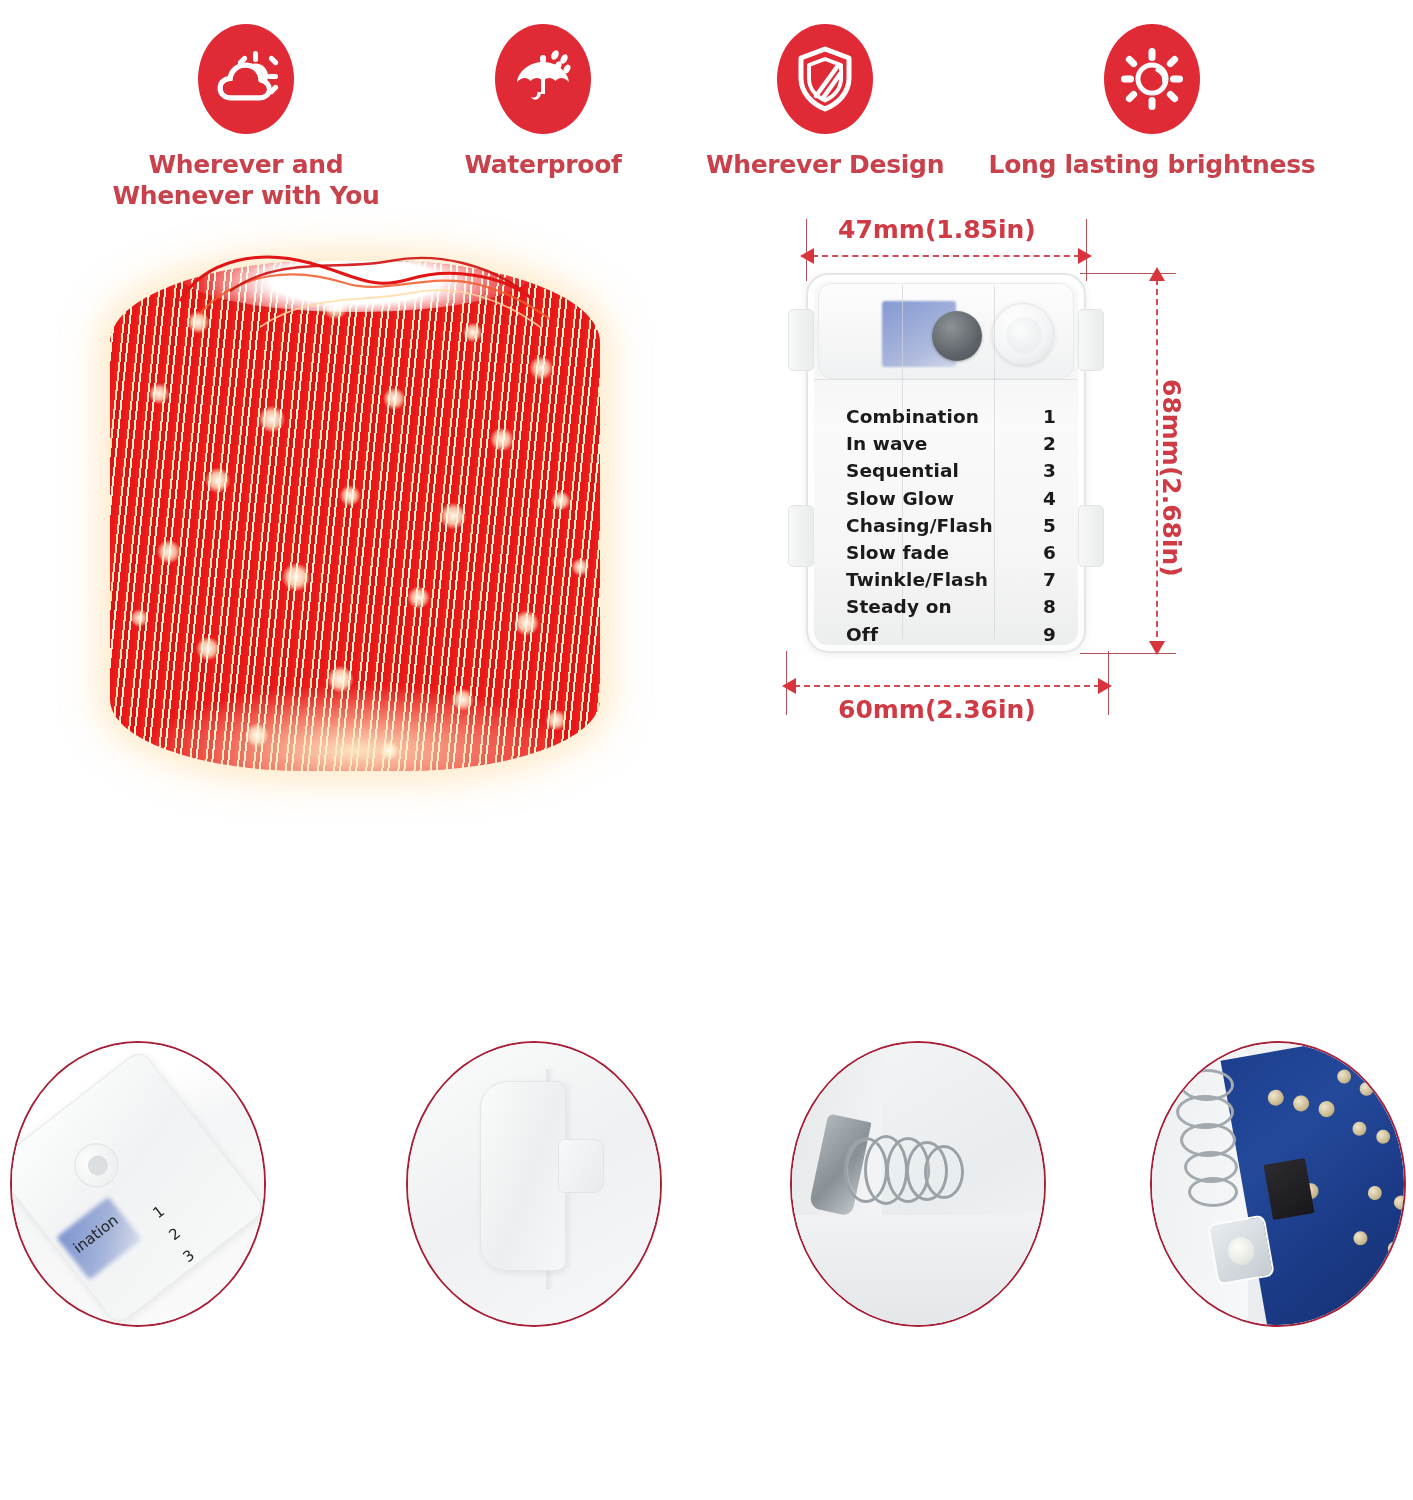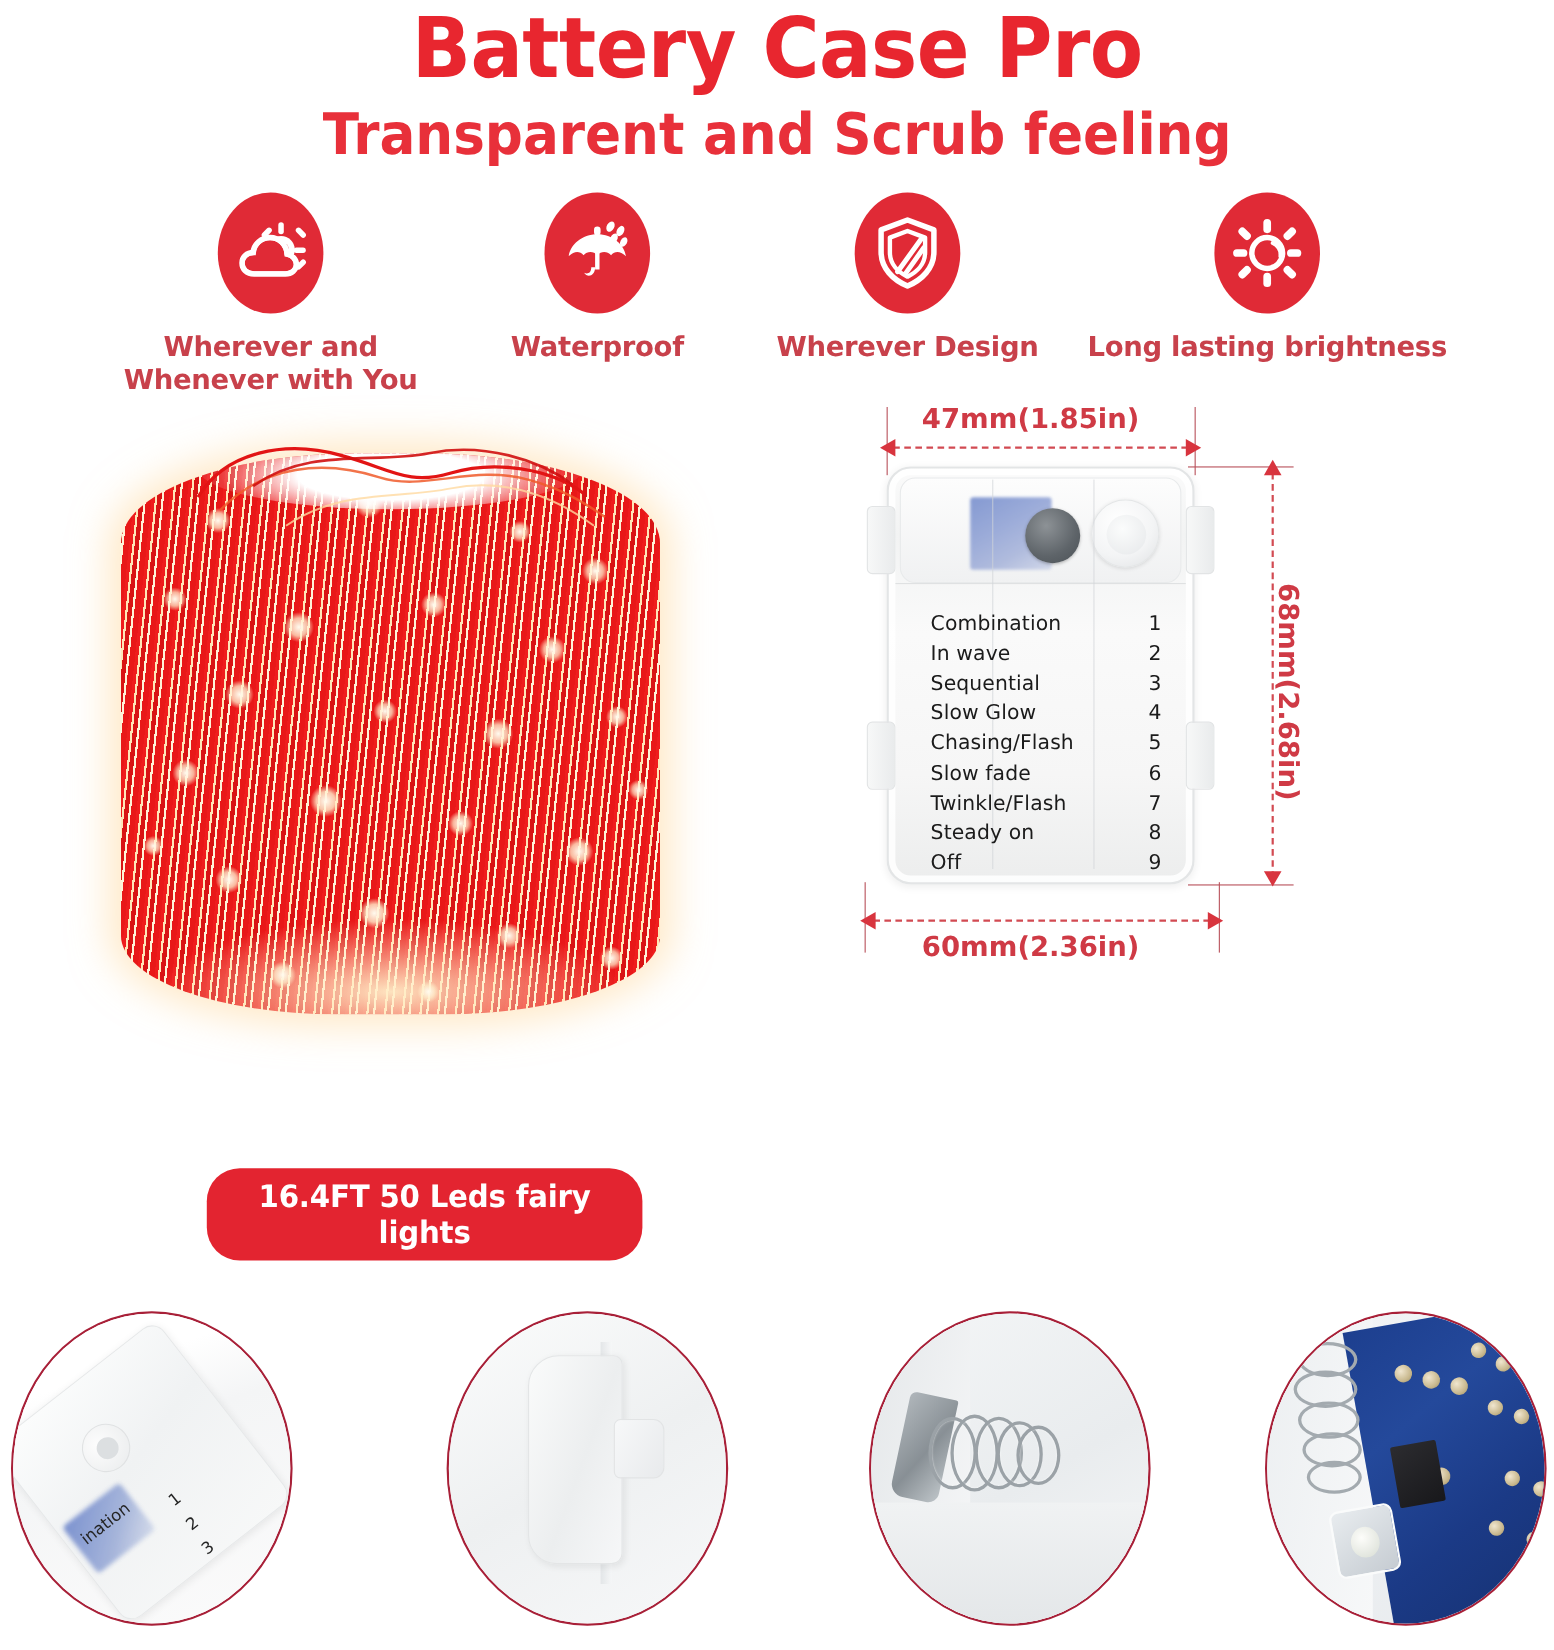--- a/index.html
+++ b/index.html
@@ -229,20 +229,21 @@
     position: absolute; width: 26px; height: 62px;
     background: linear-gradient(90deg, #f7f8f8, #e9ebec);
     border: 1px solid #e2e4e5; border-radius: 5px;
   }
 
   .modes {
     position: absolute;
     left: 38px; top: 128px;
     width: 210px;
     font-family: "DejaVu Sans", sans-serif;
+    font-weight: bold;
   }
   .mode-row {
     display: flex; justify-content: space-between; align-items: baseline;
     font-size: 18.5px; color: #1b1b1b; line-height: 1.47;
     letter-spacing: 0.1px;
   }
   .mode-num { font-size: 18.5px; color: #1b1b1b; }
 
   
   .pills { position: relative; height: 130px; }
@@ -405,24 +406,20 @@
   .pcb-left-wall {
     position: absolute; left: 0; top: 0; width: 96px; height: 286px;
     background: linear-gradient(100deg,#eceff1,#f7f8f9);
   }
 </style>
 </head>
 <body>
 
 <div class="page">
 
-  <div class="header">
-    <div class="title">Battery Case Pro</div>
-    <div class="subtitle">Transparent and Scrub feeling</div>
-  </div>
 
   <div class="features">
 
     <div class="feature f2">
       <div class="badge">
         <svg width="66" height="66" viewBox="0 0 66 66" aria-hidden="true">
           <g fill="#ffffff">
             <rect x="40" y="5" width="5" height="11" rx="2.5"></rect>
             <rect x="55" y="12" width="11" height="5" rx="2.5" transform="rotate(45 60.5 14.5)"></rect>
             <rect x="54" y="28" width="11" height="5" rx="2.5"></rect>
@@ -576,23 +573,20 @@
             <span>Off</span>
             <span class="mode-num">9</span>
           </div>
         </div>
       </div>
 
     </div>
   </div>
 
   <div class="pills">
-    <div class="pill pill-1">
-      <div class="pill-main">16.4FT 50 Leds fairy lights</div>
-    </div>
   </div>
 
   <div class="details">
 
     <div class="detail d1">
       <div class="dfill dfill-1">
         <div class="case-tilt">
           <div class="knob"></div>
           <div class="blue"></div>
         </div>

